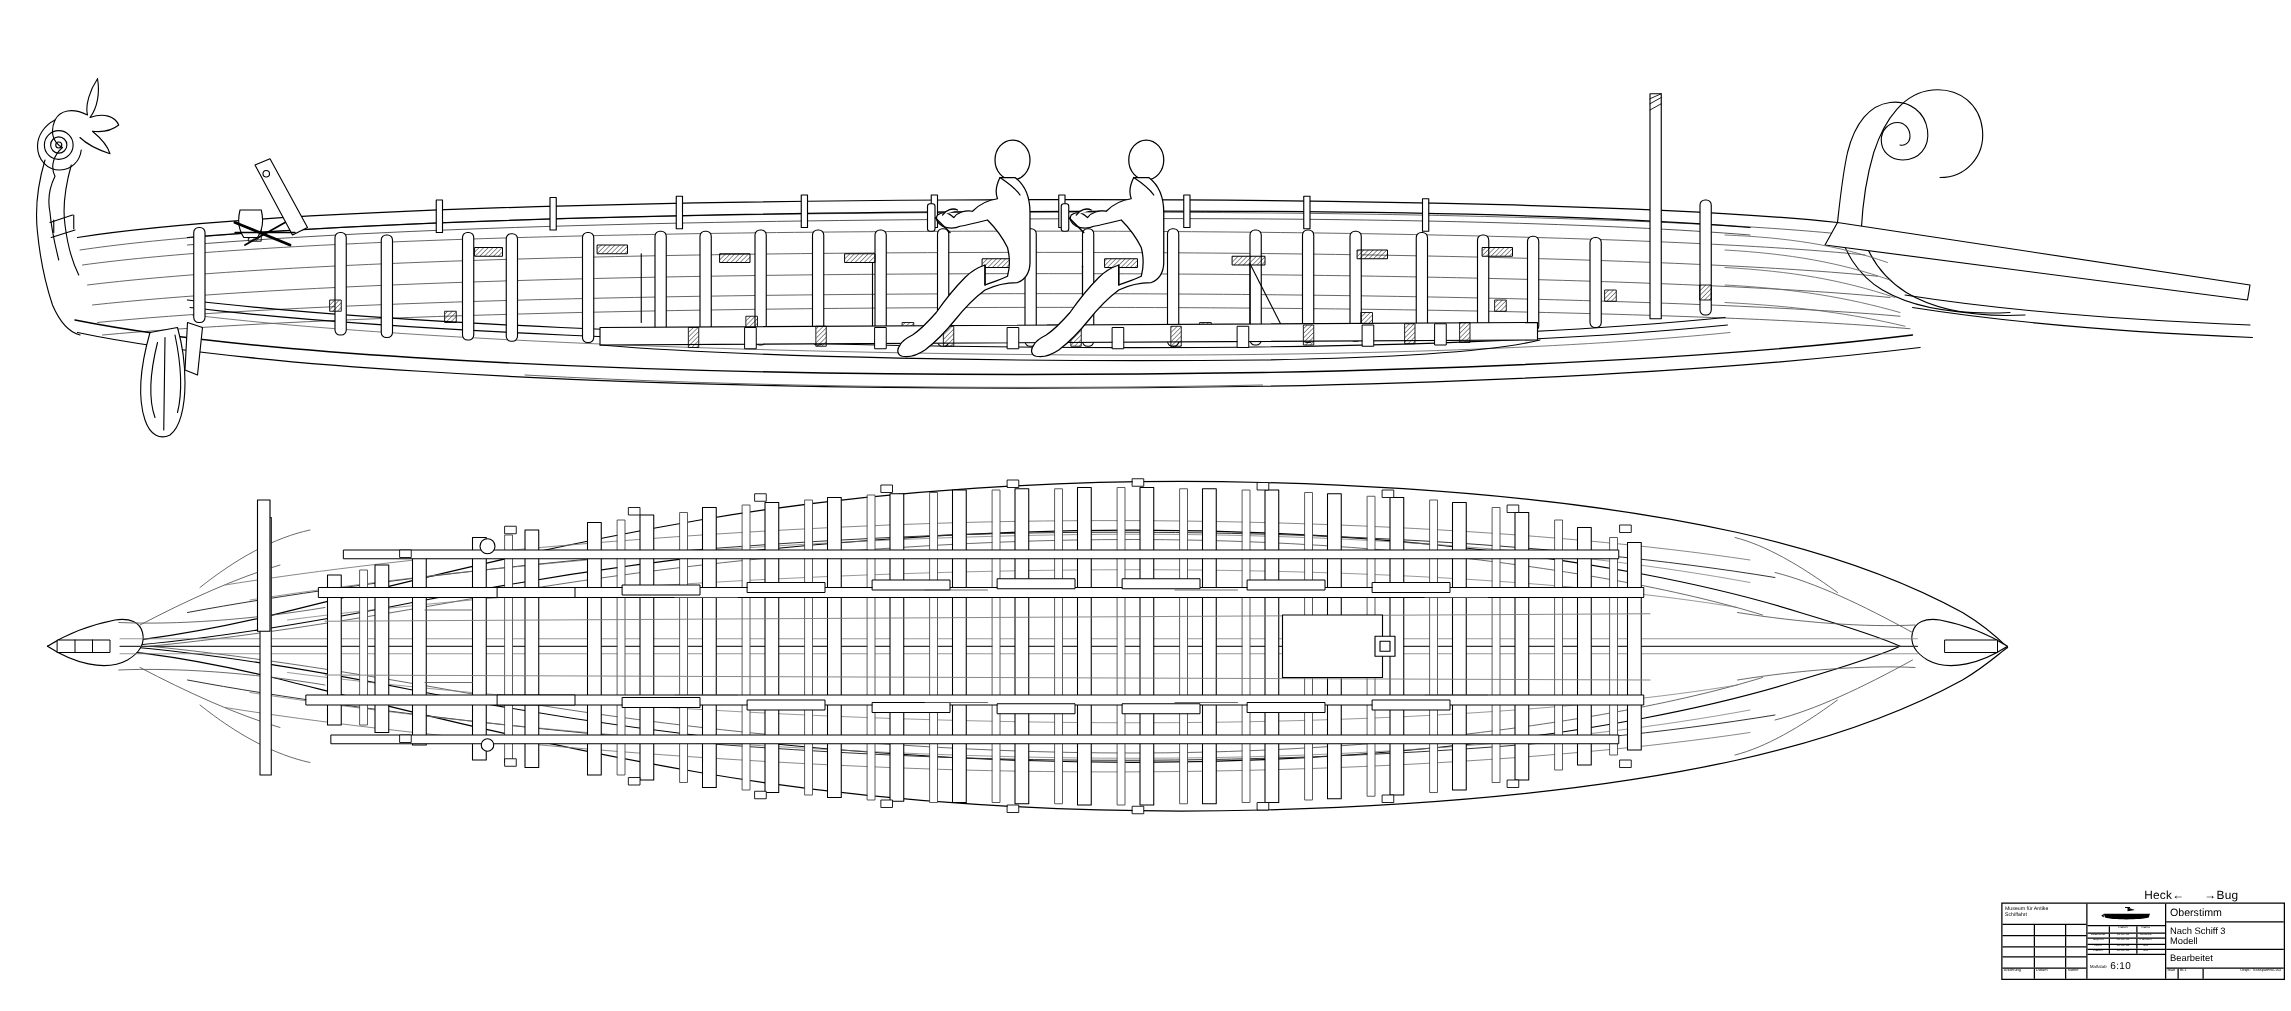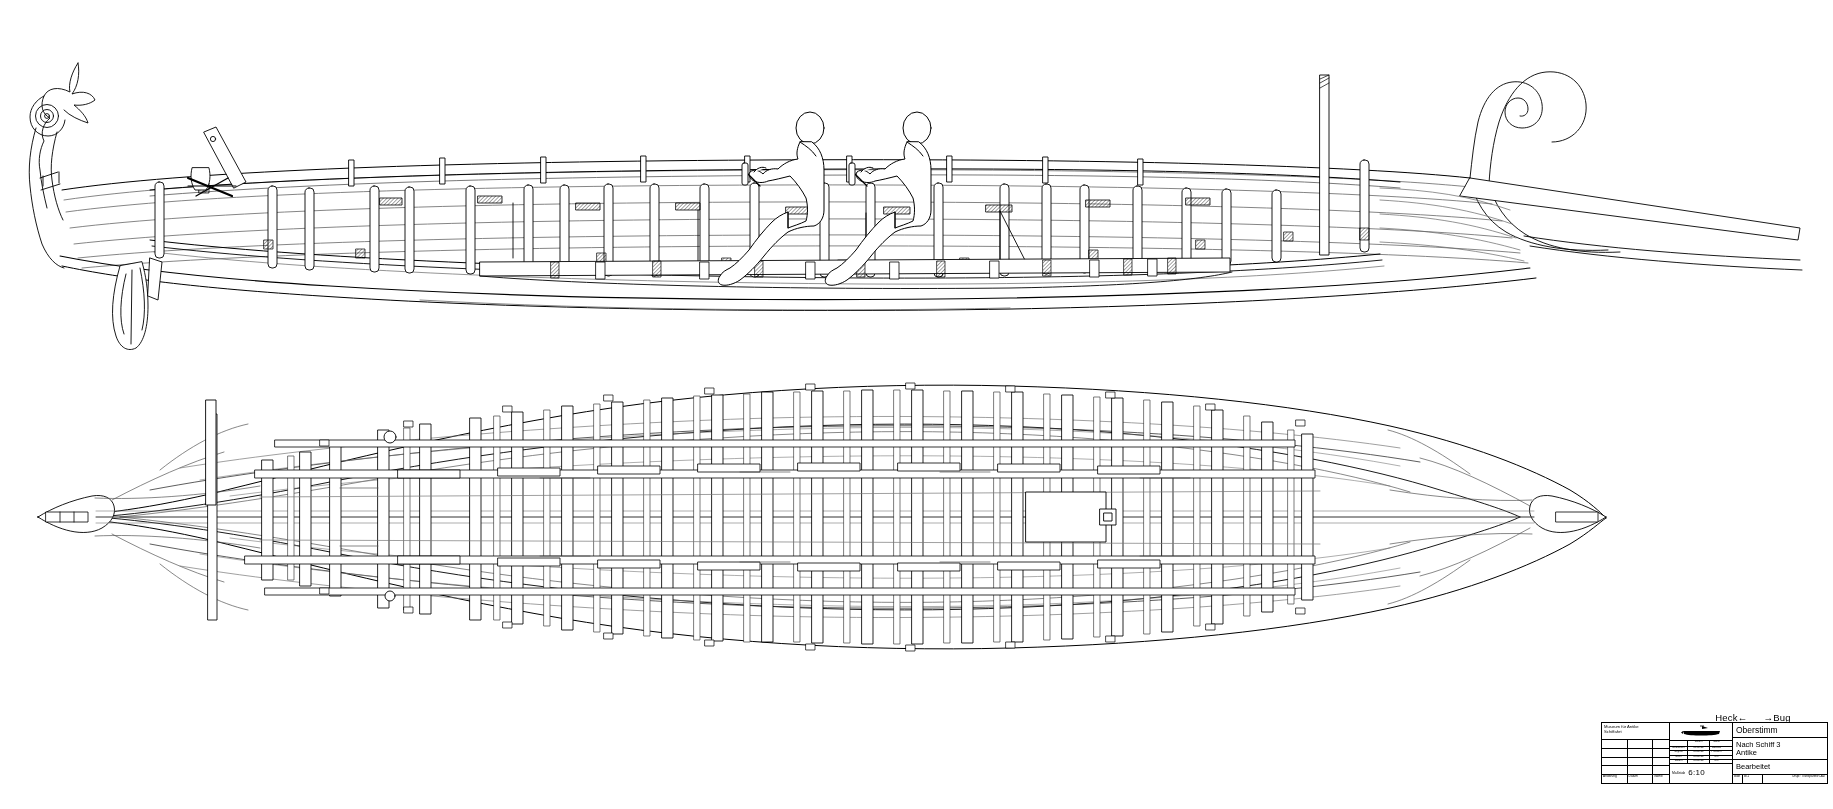--- a/index.html
+++ b/index.html
@@ -55,21 +55,21 @@
   .tb-r3{height:14px;border-bottom:1px solid #000;display:flex;align-items:center;padding-left:3px;}
   .tb-r4{flex:1;display:flex;align-items:center;}
   .tb-r4 .f1{width:10px;border-right:1px solid #000;height:100%;font-size:3px;box-sizing:border-box;padding-left:1px;}
   .tb-r4 .f2{width:20px;border-right:1px solid #000;height:100%;font-size:3px;box-sizing:border-box;padding-left:1px;}
   .tb-r4 .f3{flex:1;height:100%;font-size:3px;box-sizing:border-box;padding-left:1px;text-align:right;padding-right:2px;}
   .t-big{font-size:8.5px;line-height:1;}
   .t-med{font-size:7.5px;line-height:1;}
 
   #dir-label{
     position:absolute;left:1693px;top:711px;width:120px;height:12px;
-    font-size:9.5px;display:flex;align-items:center;justify-content:center;gap:16px;
+    font-size:9.5px;display:flex;align-items:flex-start;justify-content:center;gap:16px;
     white-space:nowrap;
   }
   .dirtxt{letter-spacing:.2px;}
 </style>
 </head>
 <body>
 
 <div id="sheet">
 
   <svg class="draw" viewBox="0 0 1833 809" xmlns="http://www.w3.org/2000/svg">
@@ -620,21 +620,21 @@
         <span class="val">6:10</span>
       </div>
     </div>
 
     <div class="tb-col tb-right">
       <div class="tb-r1">
         <span class="t-big">Oberstimm</span>
       </div>
       <div class="tb-r2">
         <span class="t-med">Nach Schiff 3</span>
-        <span class="t-med">Antike</span>
+        <span class="t-med">Modell</span>
       </div>
       <div class="tb-r3">
         <span class="t-med">Bearbeitet</span>
       </div>
       <div class="tb-r4">
         <div class="f1">Blatt</div>
         <div class="f2">Bl.1</div>
         <div class="f3">Urspr.: Transparent/CAD</div>
       </div>
     </div>

